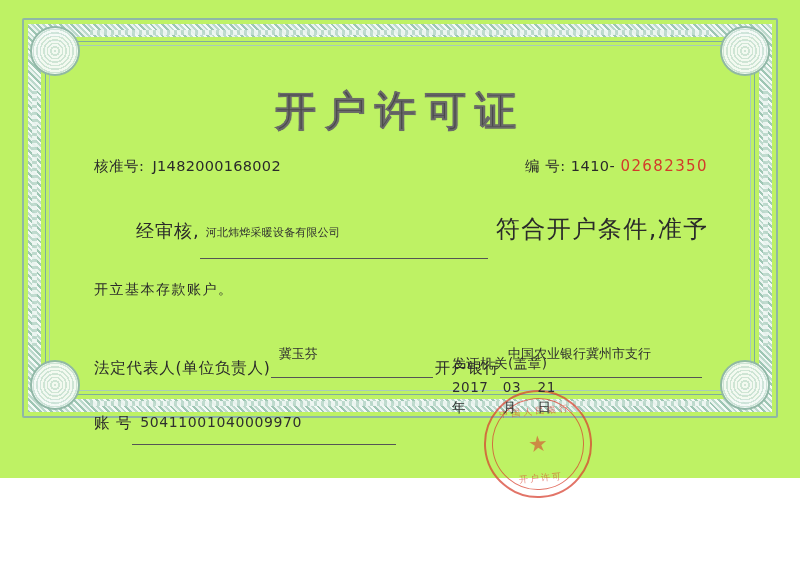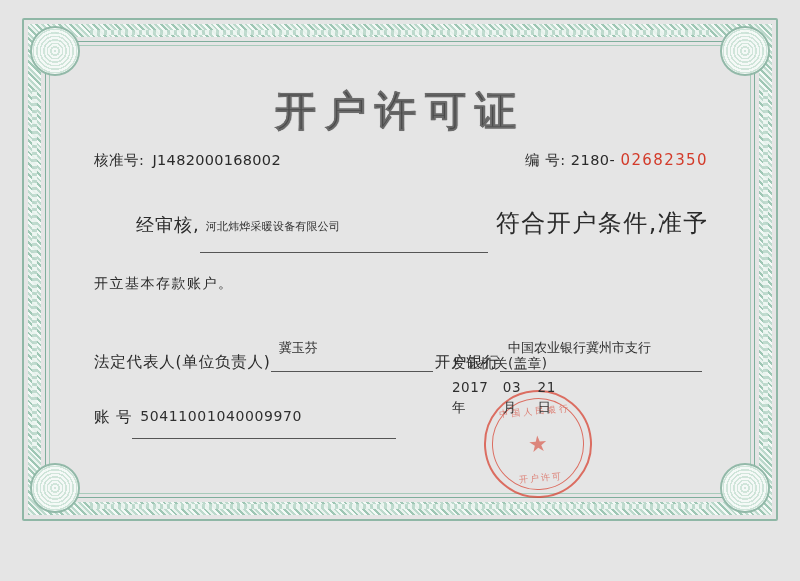--- a/index.html
+++ b/index.html
@@ -11,22 +11,22 @@
     width: 800px;
     height: 581px;
     overflow: hidden;
     font-family: "DejaVu Sans", sans-serif;
     color: #2a2a2a;
   }
 
   .certificate {
     position: relative;
     width: 800px;
-    height: 581px;
-    background: #e5e5e5;
+    height: 478px;
+    background: #bef264;
   }
 
   
   .border-outer {
     position: absolute;
     left: 22px;
     top: 18px;
     right: 22px;
     bottom: 60px;
     border: 2px solid #8fb7a6;
@@ -114,21 +114,21 @@
     text-shadow:
       0 0 1px rgba(90,90,90,.55),
       1px 0 0 rgba(120,120,120,.35);
     -webkit-text-stroke: 0.4px #6a6a6a;
   }
 
   .row-ref {
     display: flex;
     justify-content: space-between;
     align-items: baseline;
-    margin-top: 12px;
+    margin-top: 18px;
     font-size: 14.5px;
     padding: 0 30px 0 32px;
   }
   .ref-left { letter-spacing: .5px; }
   .ref-left .val { margin-left: 3px; letter-spacing: .3px; }
   .ref-right { letter-spacing: .5px; }
   .ref-right .num-red {
     color: #d33b2a;
     letter-spacing: 1.4px;
     font-size: 15px;
@@ -297,21 +297,21 @@
 
     <div class="doc-title">开户许可证</div>
 
     <div class="row-ref">
       <div class="ref-left">
         <span>核准号:</span>
         <span class="val">J1482000168002</span>
       </div>
       <div class="ref-right">
         <span>编 号:</span>
-        <span>2180-</span>
+        <span>1410-</span>
         <span class="num-red">02682350</span>
       </div>
     </div>
 
     <div class="body-block">
       <div class="line1">
         <span class="indent"></span>
         <span class="lead">经审核,</span>
         <span class="fill">河北炜烨采暖设备有限公司</span>
         <span class="tail">符合开户条件,准予</span>

